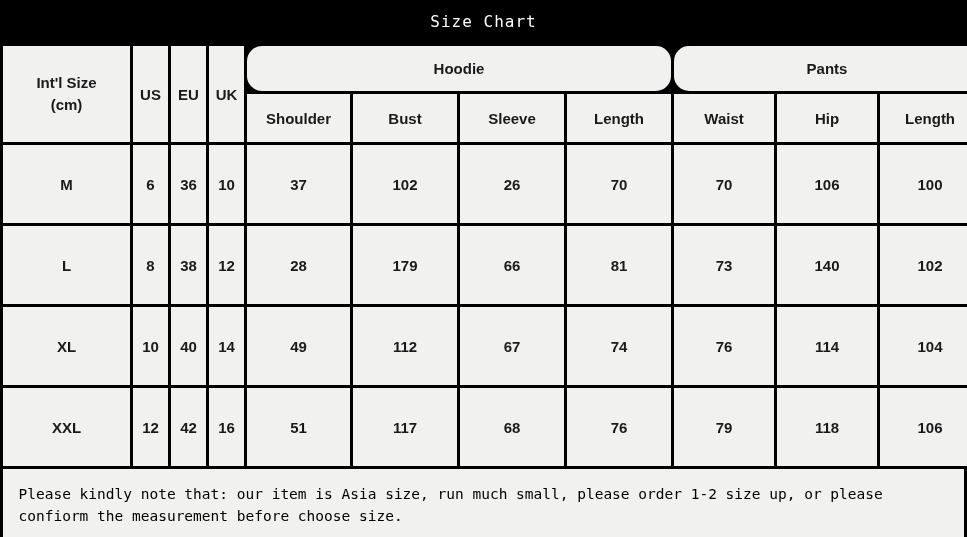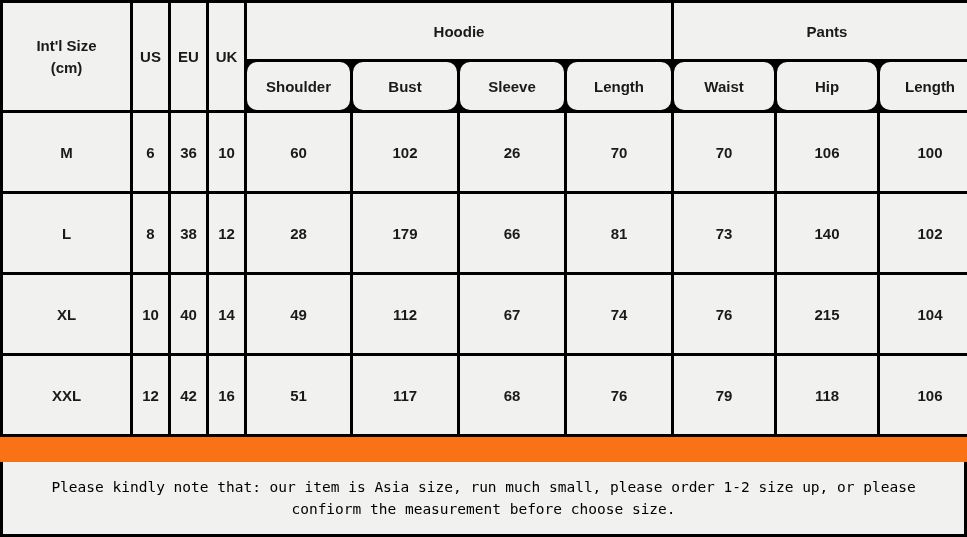--- a/index.html
+++ b/index.html
@@ -69,31 +69,31 @@
 
   td.hdr {
     color: #d3252a;
     font-size: 15px;
     font-weight: bold;
   }
   td.group-hdr {
     color: #d3252a;
     font-size: 16px;
     font-weight: bold;
-    height: 56px;
+    height: 45px;
+    border-radius: 15px;
   }
   td.corner-hdr {
     color: #d3252a;
     font-size: 15px;
     font-weight: bold;
     line-height: 1.45;
   }
   td.sub-hdr {
     height: 48px;
-    border-radius: 10px;
   }
   td.size-label {
     color: #d3252a;
     font-size: 15px;
     font-weight: bold;
   }
   tr.data-row td {
     height: 78px;
   }
   td.small-col {
@@ -112,30 +112,32 @@
     display: flex;
     align-items: center;
     justify-content: center;
     padding: 4px 10px;
     box-sizing: border-box;
   }
   .note-text {
     font-family: "DejaVu Sans Mono", "Liberation Mono", monospace;
     font-size: 14.5px;
     color: #000000;
-    text-align: center;
     line-height: 1.55;
     max-width: 930px;
   }
 </style>
 </head>
 <body>
 
 <div class="chart-root">
 
+  <div class="title-bar">
+    <div class="title-text">Size Chart</div>
+  </div>
 
   <div class="table-wrap">
     <table class="size-table">
       <colgroup>
         <col style="width:127px">
         <col style="width:35px">
         <col style="width:35px">
         <col style="width:35px">
         <col style="width:103px">
         <col style="width:104px">
@@ -165,21 +167,21 @@
           <td class="hdr sub-hdr">Waist</td>
           <td class="hdr sub-hdr">Hip</td>
           <td class="hdr sub-hdr">Length</td>
         </tr>
 
         <tr class="data-row">
           <td class="size-label">M</td>
           <td class="small-col">6</td>
           <td class="small-col">36</td>
           <td class="small-col">10</td>
-          <td>60</td>
+          <td>37</td>
           <td>102</td>
           <td>26</td>
           <td>70</td>
           <td>70</td>
           <td>106</td>
           <td>100</td>
         </tr>
 
         <tr class="data-row">
           <td class="size-label">L</td>
@@ -198,21 +200,21 @@
         <tr class="data-row">
           <td class="size-label">XL</td>
           <td class="small-col">10</td>
           <td class="small-col">40</td>
           <td class="small-col">14</td>
           <td>49</td>
           <td>112</td>
           <td>67</td>
           <td>74</td>
           <td>76</td>
-          <td>215</td>
+          <td>114</td>
           <td>104</td>
         </tr>
 
         <tr class="data-row">
           <td class="size-label">XXL</td>
           <td class="small-col">12</td>
           <td class="small-col">42</td>
           <td class="small-col">16</td>
           <td>51</td>
           <td>117</td>

